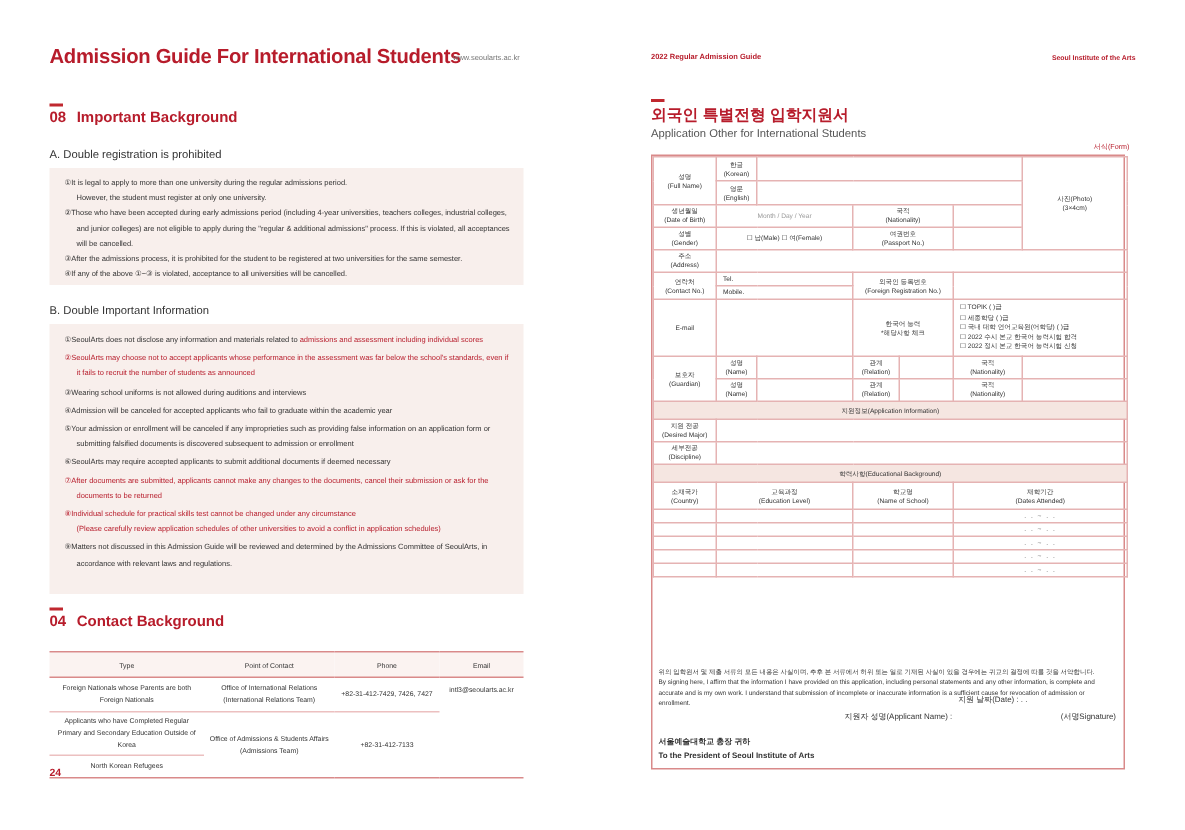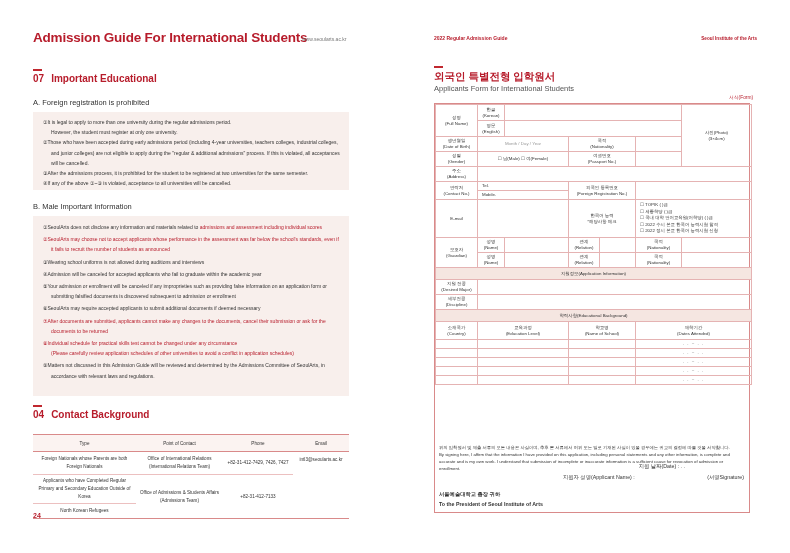--- a/index.html
+++ b/index.html
@@ -57,33 +57,33 @@
 </style>
 </head>
 <body>
 
 <div class="page left">
   <div class="lp-title">Admission Guide For International Students</div>
   <div class="lp-url">www.seoularts.ac.kr</div>
 
   <div class="sec-dash" style="left:33px; top:69px;"></div>
   <div class="sec-title" style="left:33px; top:73px;">
-    <span class="num">07</span><span>Important Educational</span>
-  </div>
-
-  <div class="sub-title" style="left:33px; top:98px;">A. Foreign registration is prohibited</div>
+    <span class="num">08</span><span>Important Background</span>
+  </div>
+
+  <div class="sub-title" style="left:33px; top:98px;">A. Double registration is prohibited</div>
   <div class="info-box" style="top:112px; height:78px;">
     <div class="info-line">①It is legal to apply to more than one university during the regular admissions period.</div>
     <div class="info-line" style="padding-left:16px;">However, the student must register at only one university.</div>
     <div class="info-line">②Those who have been accepted during early admissions period (including 4-year universities, teachers colleges, industrial colleges, and junior colleges) are not eligible to apply during the "regular &amp; additional admissions" process. If this is violated, all acceptances will be cancelled.</div>
     <div class="info-line">③After the admissions process, it is prohibited for the student to be registered at two universities for the same semester.</div>
     <div class="info-line">④If any of the above ①~③ is violated, acceptance to all universities will be cancelled.</div>
   </div>
 
-  <div class="sub-title" style="left:33px; top:202px;">B. Male Important Information</div>
+  <div class="sub-title" style="left:33px; top:202px;">B. Double Important Information</div>
   <div class="info-box" style="top:216px; height:180px; padding-top:6px;">
     <div class="info-line" style="margin-bottom:2px;"><span>①SeoulArts does not disclose any information and materials related to </span><span class="red">admissions and assessment including individual scores</span></div>
     <div class="info-line red" style="margin-bottom:2px;">②SeoulArts may choose not to accept applicants whose performance in the assessment was far below the school's standards, even if it fails to recruit the number of students as announced</div>
     <div class="info-line" style="margin-bottom:2px;">③Wearing school uniforms is not allowed during auditions and interviews</div>
     <div class="info-line" style="margin-bottom:2px;">④Admission will be canceled for accepted applicants who fail to graduate within the academic year</div>
     <div class="info-line" style="margin-bottom:2px;">⑤Your admission or enrollment will be canceled if any improprieties such as providing false information on an application form or submitting falsified documents is discovered subsequent to admission or enrollment</div>
     <div class="info-line" style="margin-bottom:2px;">⑥SeoulArts may require accepted applicants to submit additional documents if deemed necessary</div>
     <div class="info-line red" style="margin-bottom:2px;">⑦After documents are submitted, applicants cannot make any changes to the documents, cancel their submission or ask for the documents to be returned</div>
     <div class="info-line red">⑧Individual schedule for practical skills test cannot be changed under any circumstance</div>
     <div class="info-line red" style="padding-left:16px; margin-bottom:2px;">(Please carefully review application schedules of other universities to avoid a conflict in application schedules)</div>
@@ -126,22 +126,22 @@
   </tbody>
     </table>
 
   <div class="page-num">24</div>
 </div>
 
 <div class="page right">
   <div class="rp-head-l">2022 Regular Admission Guide</div>
   <div class="rp-head-r">Seoul Institute of the Arts</div>
   <div class="rp-dash"></div>
-  <div class="rp-title-ko">외국인 특별전형 입학원서</div>
-  <div class="rp-title-en">Applicants Form for International Students</div>
+  <div class="rp-title-ko">외국인 특별전형 입학지원서</div>
+  <div class="rp-title-en">Application Other for International Students</div>
   <div class="rp-form-label">서식(Form)</div>
 
   <div class="form">
     <table>
       <colgroup>
         <col style="width:42px">
           <col style="width:27px">
           <col style="width:64px">
           <col style="width:31px">
           <col style="width:36px">

